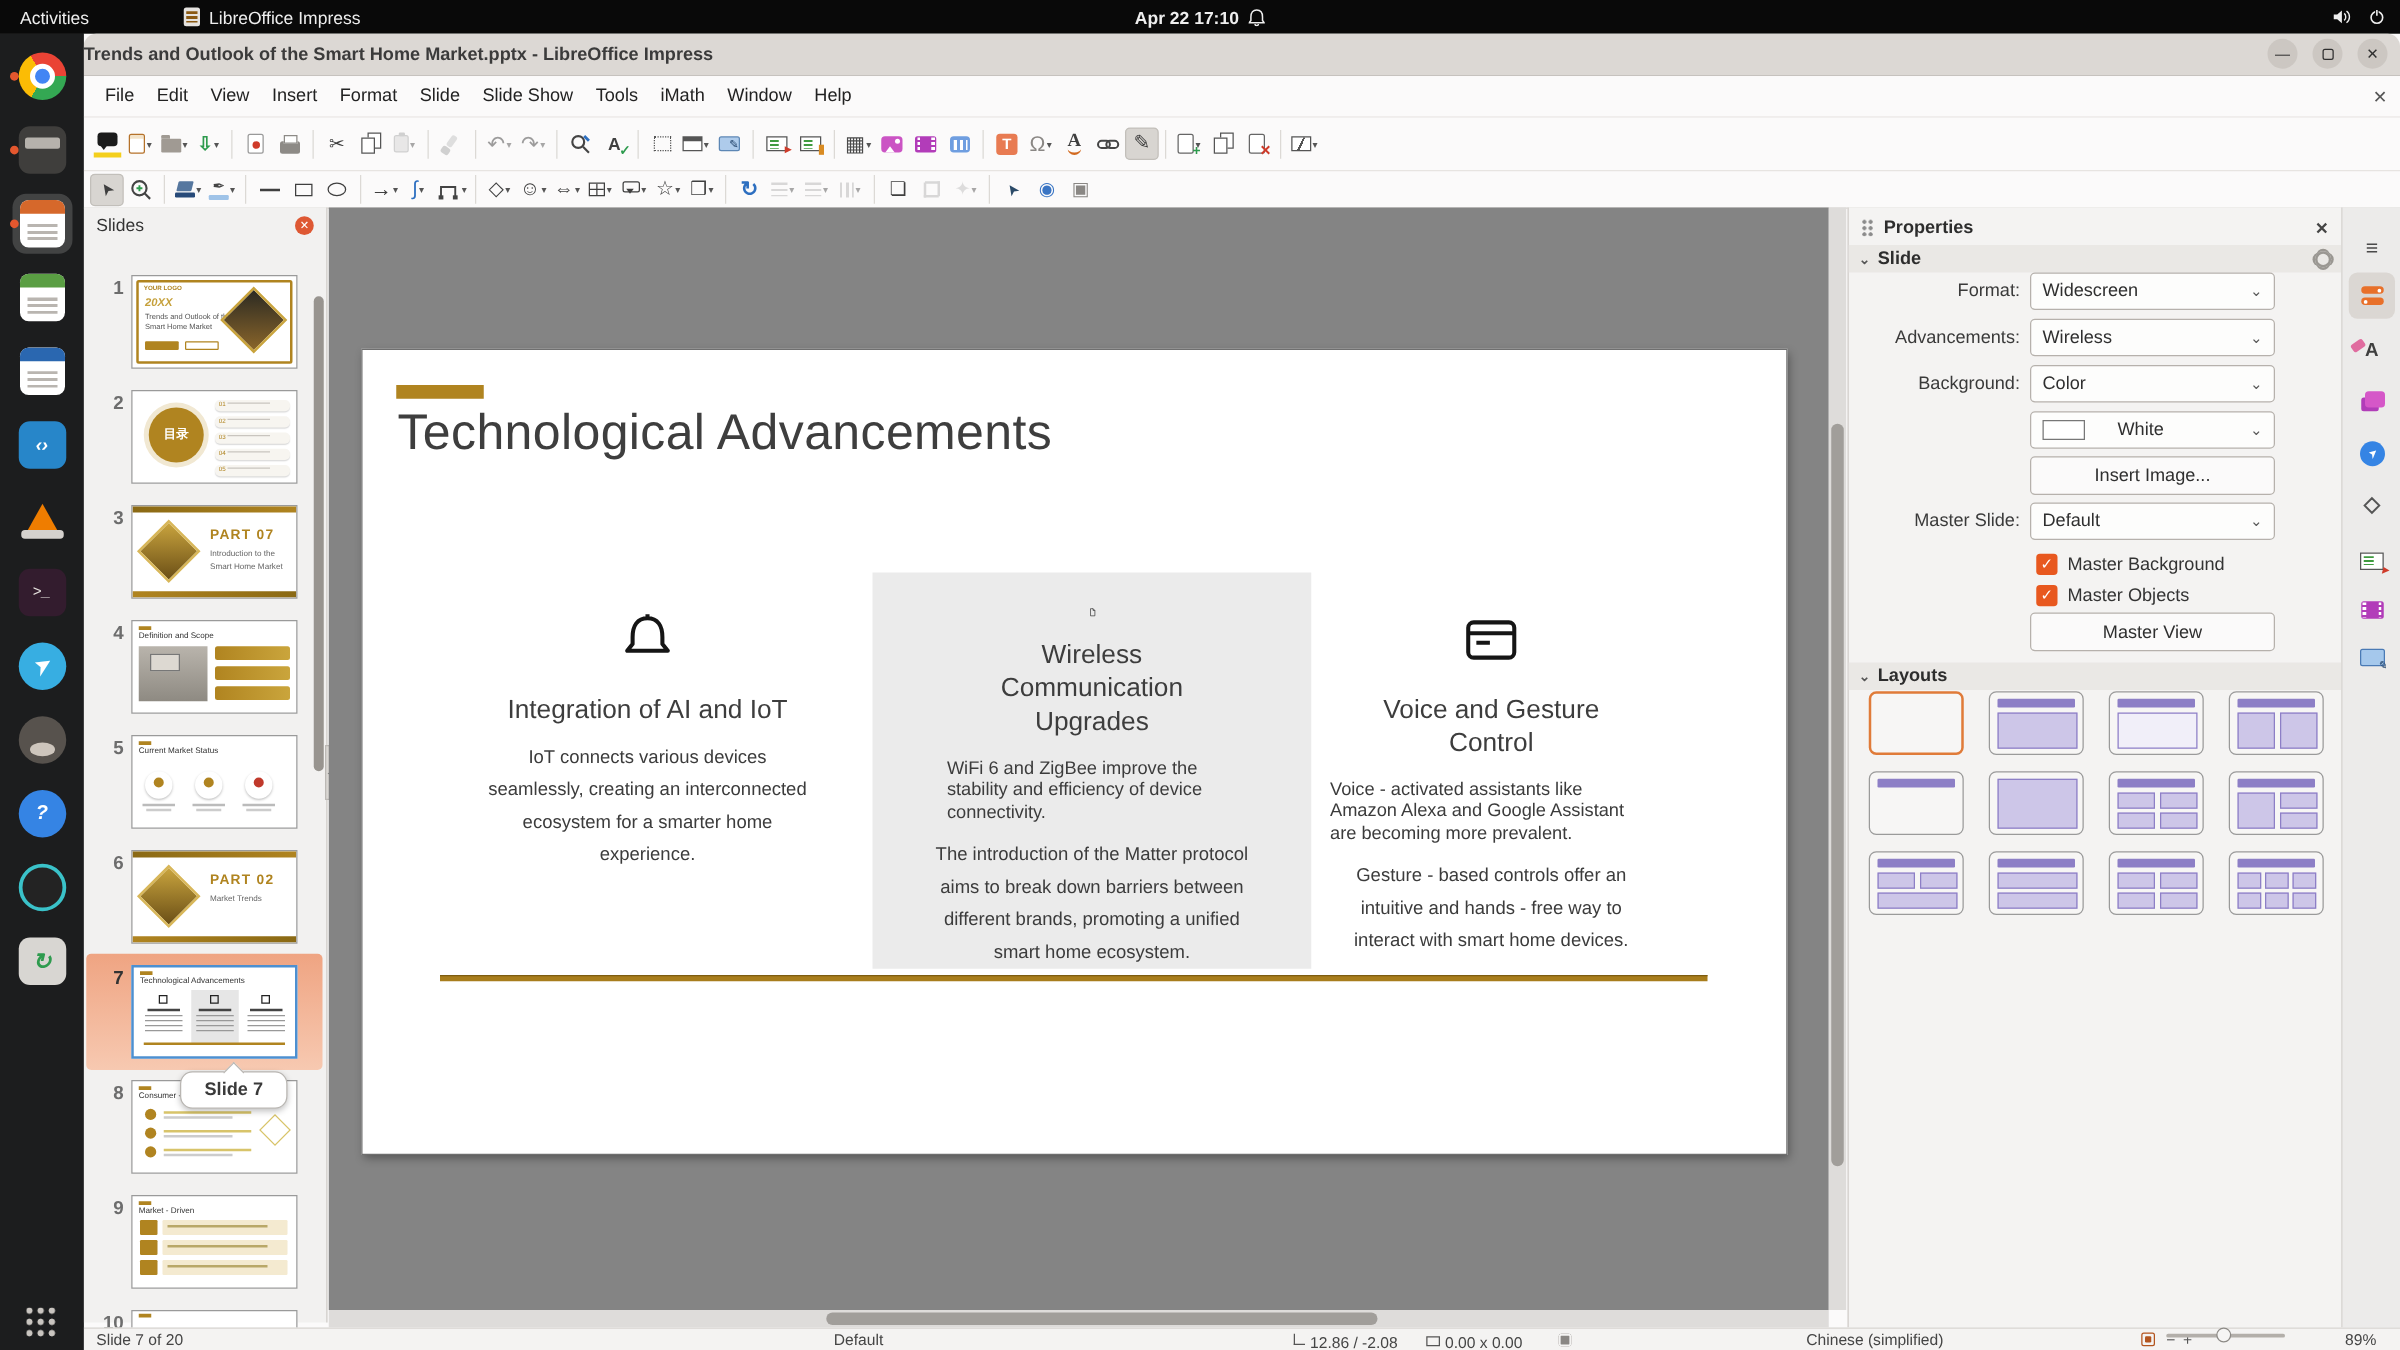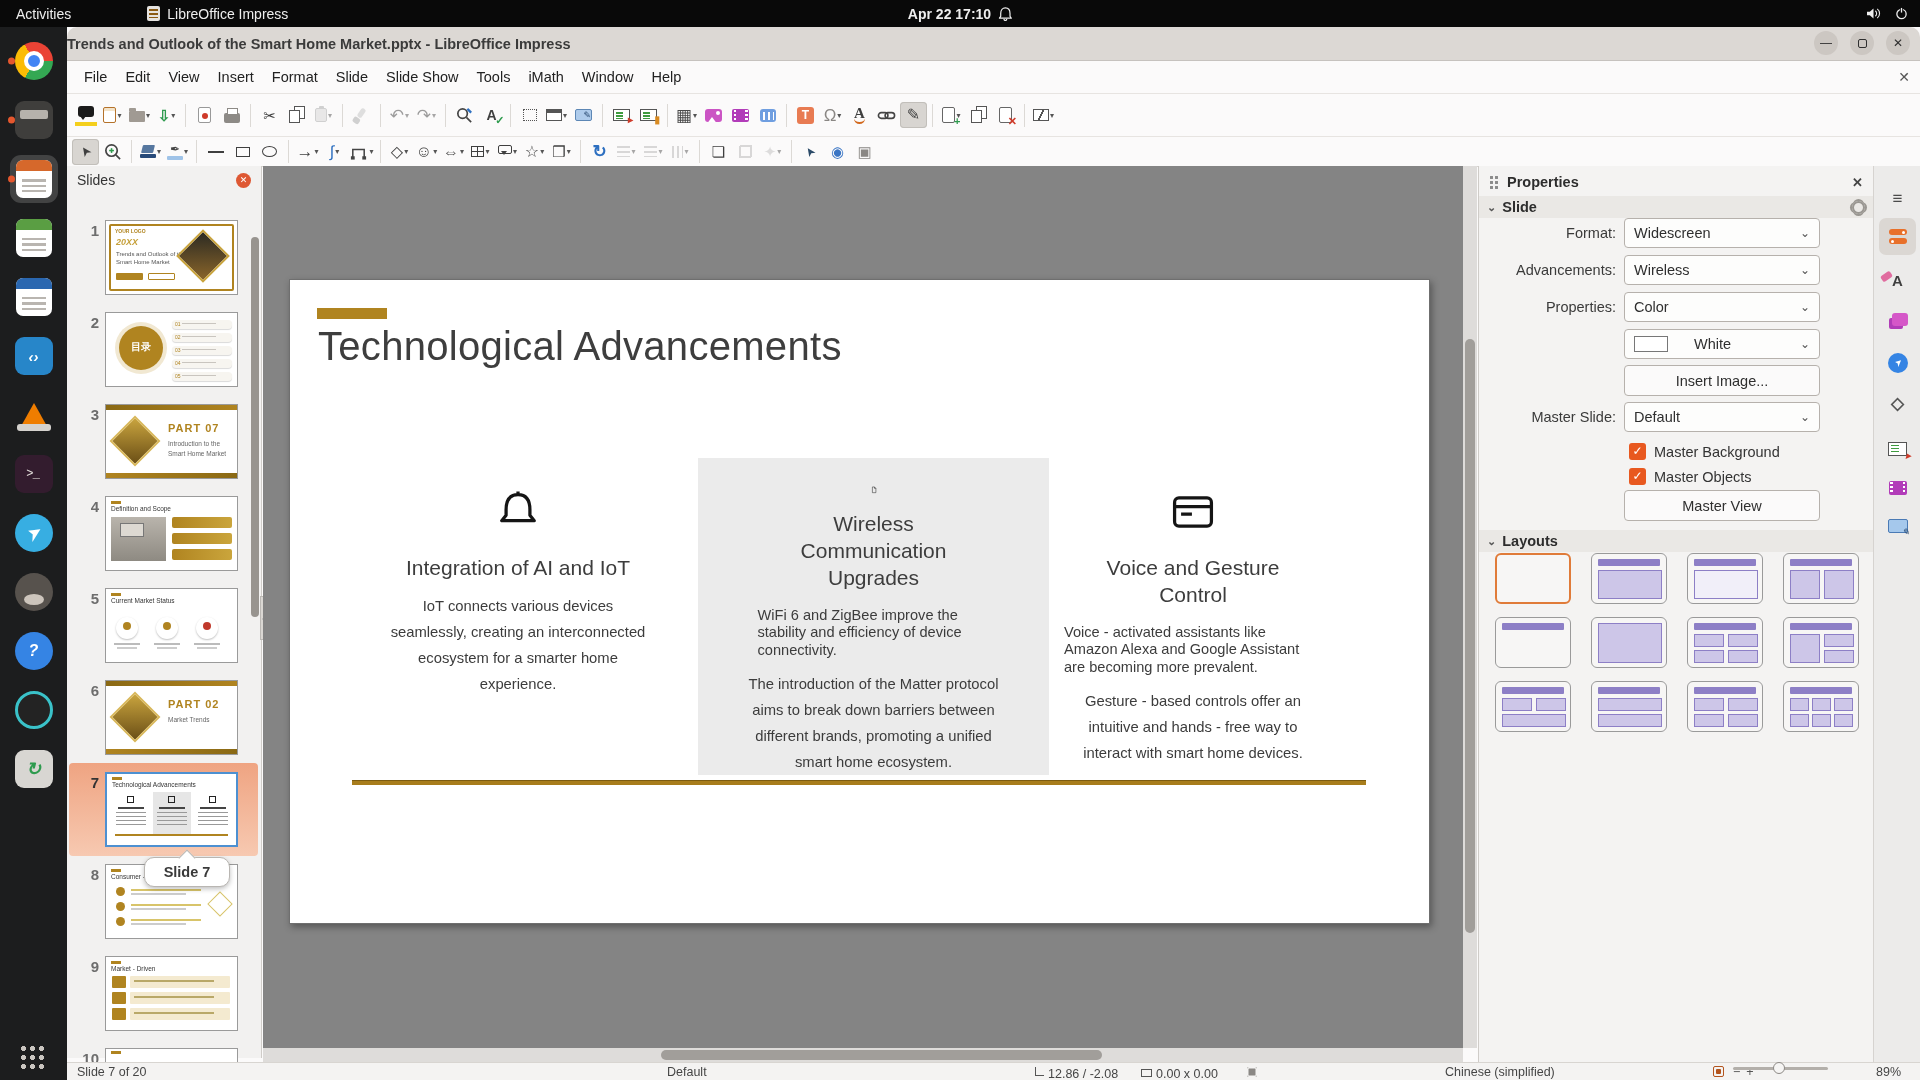--- a/index.html
+++ b/index.html
@@ -745,21 +745,21 @@
           <span>Widescreen</span>
           <span class="chev">⌄</span>
         </div>
 
       <div class="plabel" style="top:96px">Advancements:</div>
       <div class="pselect" style="top:89px">
           <span>Wireless</span>
           <span class="chev">⌄</span>
         </div>
 
-      <div class="plabel" style="top:133px">Properties:</div>
+      <div class="plabel" style="top:133px">Background:</div>
       <div class="pselect" style="top:126px">
           <span>Color</span>
           <span class="chev">⌄</span>
         </div>
 
       <div class="pselect" style="top:163px">
           <span class="swatch"></span>
           <span>White</span>
           <span class="chev">⌄</span>
         </div>

